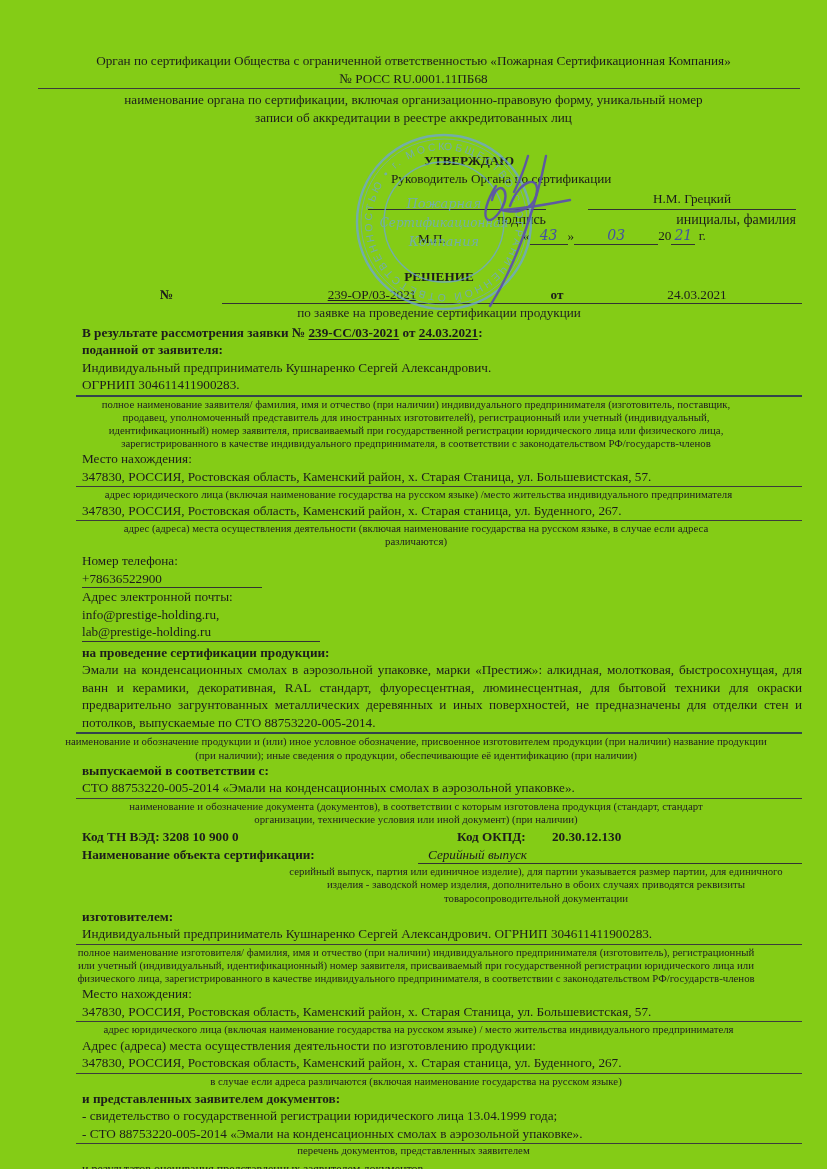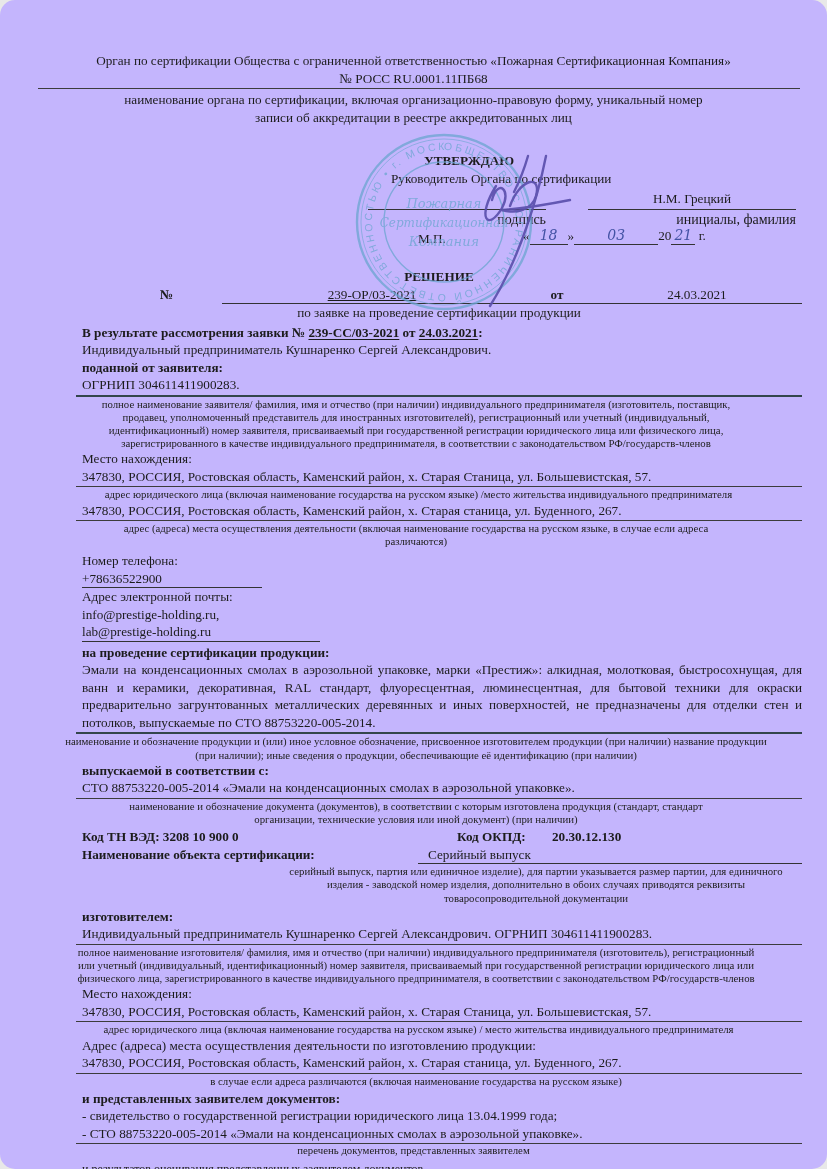--- a/index.html
+++ b/index.html
@@ -1,26 +1,25 @@
 <!DOCTYPE html>
 <html><head>
 <meta charset="utf-8">
 <style>
   html,body{margin:0;padding:0;background:#e8e8e8;}
   .page{
     position:relative;
     width:827px;height:1169px;
-    background:#c4b5fd;
+    background:#84cc16;
     overflow:hidden;
     font-family:"Liberation Serif","DejaVu Serif",serif;
     color:#1c1c1c;
     box-sizing:border-box;
     padding-top:52px;
     margin:0 auto;
-    border-radius:15px;
   }
   .center{text-align:center;}
   .b{font-weight:bold;}
   .ul{text-decoration:underline;text-underline-offset:2px;}
   .p{margin:0 25px 0 82px;font-size:13.2px;line-height:17.5px;}
   .just{text-align:justify;}
   .cap{font-size:10.8px;line-height:13.2px;text-align:center;color:#222;}
   .rule{height:0;border-top:1px solid #3c3c3c;margin:1px 25px 0 76px;}
   .rule.thick{border-top:2.2px solid #33454c;}
   .rule.top{margin:1px 27px 0 38px;}
@@ -46,21 +45,21 @@
   
   .contact{display:flex;margin:4px 25px 2px 82px;font-size:13.2px;line-height:17.5px;align-items:stretch;flex-direction:column;}
   .c-l1{width:146px;}
   .c-v1{width:180px;border-bottom:1px solid #333;}
   .c-l2{width:155px;}
   .c-v2{width:238px;border-bottom:1px solid #333;}
 
   .codes{display:flex;margin:2px 25px 0 82px;font-size:13.2px;line-height:17.5px;font-weight:bold;}
   .objrow{display:flex;margin:0 25px 0 82px;font-size:13.2px;line-height:17.5px;}
   .obj-label{font-weight:bold;width:336px;}
-  .obj-value{flex:1;border-bottom:1px solid #333;padding-left:10px;}
+  .obj-value{flex:1;border-bottom:1px solid #333;padding-left:10px;font-style:italic;}
 
   .stamp{position:absolute;left:353px;top:131px;width:182px;height:182px;opacity:.78;pointer-events:none;}
   .signature{position:absolute;left:458px;top:146px;width:132px;height:168px;pointer-events:none;}
   .results{margin:3px 25px 0 82px;font-size:12px;line-height:17.5px;font-weight:normal;border-bottom:2.2px solid #33454c;}
 </style>
 </head>
 <body>
 
 <div class="page">
 
@@ -75,38 +74,38 @@
 
     <div class="abs sign-line" style="left:368px;top:40px;width:178px;height:19px;"></div>
     <div class="abs small-cap" style="left:368px;top:61px;width:178px;">подпись</div>
 
     <div class="abs sign-line" style="left:588px;top:40px;width:208px;height:19px;text-align:center;">Н.М. Грецкий</div>
     <div class="abs small-cap" style="left:588px;top:61px;width:208px;">инициалы, фамилия</div>
 
     <div class="abs" style="left:418px;top:80px;">М.П.</div>
 
     <div class="abs" style="left:523px;top:77px;white-space:nowrap;">
-      <span>«</span><span class="dseg script" style="width:38px;">18</span><span>»</span><span class="dseg script" style="width:84px;">03</span><span>20</span><span class="dseg script" style="width:24px;">21</span> <span>г.</span>
+      <span>«</span><span class="dseg script" style="width:38px;">43</span><span>»</span><span class="dseg script" style="width:84px;">03</span><span>20</span><span class="dseg script" style="width:24px;">21</span> <span>г.</span>
     </div>
   </div>
 
   <div class="p b center" style="margin-left:76px;">РЕШЕНИЕ</div>
   <div class="dec-row">
     <span class="dec-no">№</span>
     <span class="dec-line">
       <span class="dec-num">239-ОР/03-2021</span>
       <span class="dec-from">от</span>
       <span class="dec-date">24.03.2021</span>
     </span>
   </div>
   <div class="cap" style="font-size:13.2px;line-height:17.5px;margin:0 25px 0 76px;">по заявке на проведение сертификации продукции</div>
 
   <div class="p b" style="margin-top:2px;"><span>В результате рассмотрения заявки № </span><span class="ul">239-СС/03-2021</span><span> от </span><span class="ul">24.03.2021</span><span>:</span></div>
+  <div class="p b">поданной от заявителя:</div>
   <div class="p">Индивидуальный предприниматель Кушнаренко Сергей Александрович.</div>
-  <div class="p b">поданной от заявителя:</div>
   <div class="p">ОГРНИП 304611411900283.</div>
   <div class="rule thick"></div>
   <div class="cap" style="margin:1px 95px 0 100px;">полное наименование заявителя/ фамилия, имя и отчество (при наличии) индивидуального предпринимателя (изготовитель, поставщик, продавец, уполномоченный представитель для иностранных изготовителей), регистрационный или учетный (индивидуальный, идентификационный) номер заявителя, присваиваемый при государственной регистрации юридического лица или физического лица, зарегистрированного в качестве индивидуального предпринимателя, в соответствии с законодательством РФ/государств-членов</div>
 
   <div class="p">Место нахождения:</div>
   <div class="p">347830, РОССИЯ, Ростовская область, Каменский район, х. Старая Станица, ул. Большевистская, 57.</div>
   <div class="rule"></div>
   <div class="cap" style="margin:1px 30px 0 40px;">адрес юридического лица (включая наименование государства на русском языке) /место жительства индивидуального предпринимателя</div>
 
   <div class="p">347830, РОССИЯ, Ростовская область, Каменский район, х. Старая станица, ул. Буденного, 267.</div>

